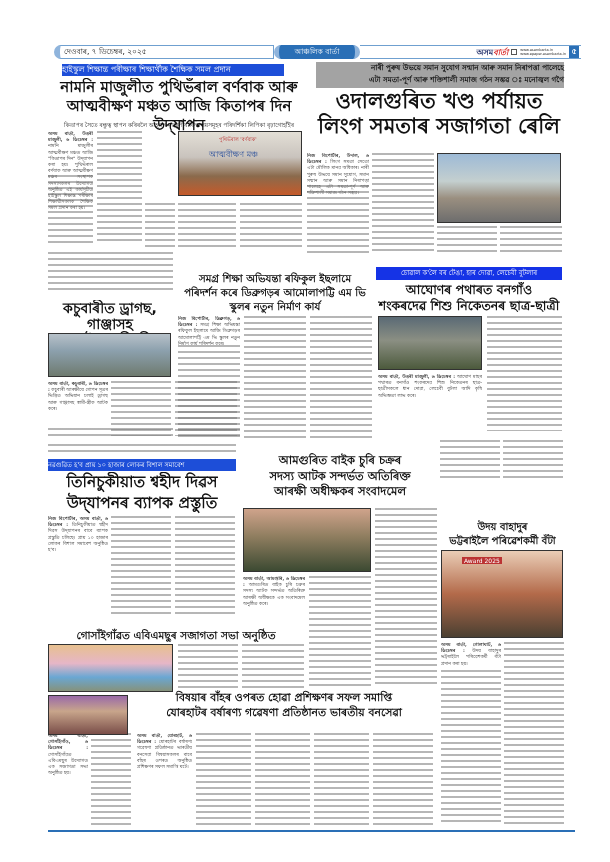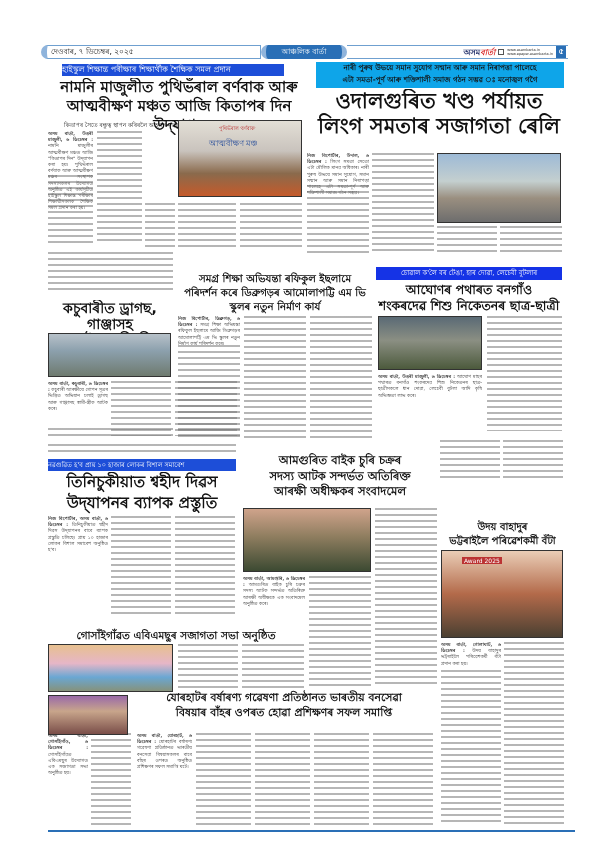--- a/index.html
+++ b/index.html
@@ -1,33 +1,33 @@
 <!DOCTYPE html>
 <html><head>
 <meta charset="utf-8">
 <style>
   * { box-sizing: border-box; margin: 0; padding: 0; }
   html, body { width: 610px; height: 862px; background: #ffffff; overflow: hidden; }
   body { font-family: "DejaVu Sans", sans-serif; color: #111; position: relative; }
   .abs { position: absolute; }
 
   
-  .hdr { left: 41px; top: 45px; width: 527px; height: 14px; }
+  .hdr { left: 54px; top: 45px; width: 527px; height: 14px; }
   .hdr-left { position: absolute; left: 0; top: 0; width: 220px; height: 14px; border: 1px solid #6fa0d0; border-left: 6px solid #8fb4dc; border-radius: 7px 0 0 7px; background: #fff; font-size: 7.5px; line-height: 12px; padding-left: 4px; }
   .hdr-mid { position: absolute; left: 220px; top: 0; width: 86px; height: 14px; background: #2a6fb6; color: #fff; font-size: 7.5px; line-height: 14px; text-align: center; border-left: 5px solid #8fb4dc; border-right: 5px solid #8fb4dc; border-radius: 7px; }
   .hdr-right { position: absolute; left: 306px; top: 0; width: 221px; height: 14px; border-top: 1px solid #6fa0d0; border-bottom: 1px solid #6fa0d0; display: flex; justify-content: flex-end; align-items: center; gap: 3px; padding-right: 2px; }
   .logo { font-size: 8px; font-weight: bold; color: #1c2a66; }
   .logo b { color: #d92a2a; font-style: italic; }
   .web { font-size: 3.5px; line-height: 4px; color: #333; }
   .pgno { background: #2a6fb6; color: #fff; width: 10px; height: 12px; font-size: 8px; line-height: 12px; text-align: center; font-weight: bold; }
 
   
   .kicker-orange { background: #1d4ed8; color: #fff; font-size: 8px; line-height: 12px; text-align: left; white-space: nowrap; overflow: hidden; }
   .kicker-blue { background: #1533e6; color: #fff; font-size: 8px; line-height: 13px; text-align: center; white-space: nowrap; overflow: hidden; }
-  .kicker-green { background: #0ea5e9; color: #111; font-size: 8.5px; line-height: 12px; text-align: center; font-weight: bold; }
+  .kicker-green { background: #a3a3a3; color: #111; font-size: 8.5px; line-height: 12px; text-align: right; font-weight: bold; }
 
   .headline { text-align: center; font-weight: bold; color: #111; line-height: 1.15; overflow: hidden; }
   .subline { font-size: 7px; text-align: center; white-space: nowrap; overflow: hidden; }
 
   
   .txt { font-size: 4.6px; line-height: 6.2px; color: #333; overflow: hidden; text-align: justify; }
   .lines { background-image: repeating-linear-gradient(to bottom, #7a7a7a 0px, #7a7a7a 2px, transparent 2px, transparent 6px); opacity: 0.55; }
 
   
   .photo { overflow: hidden; border: 1px solid #333; }
@@ -63,21 +63,21 @@
 <div class="abs headline" style="left:50px;top:78px;width:258px;font-size:15px;line-height:19px;">
   <div>নামনি মাজুলীত পুথিভঁৰাল বৰ্ণবাক আৰু</div>
   <div>আত্মবীক্ষণ মঞ্চত আজি কিতাপৰ দিন উদ্‌যাপন</div>
 </div>
 <div class="abs subline" style="left:50px;top:120px;width:258px;font-size:5.8px;">কিতাপৰ সৈতে বন্ধুত্ব স্থাপন কৰিবলৈ আহ্বান মাজুলীৰ বিদ্যালয়সমূহৰ পৰিদৰ্শিকা লিপিকা বৃঢ়াগোহাঁইৰ</div>
 <div class="abs txt" style="left:48px;top:131px;width:45px;height:115px;">
   <b>অসম বাৰ্তা, উত্তৰী মাজুলী, ৬ ডিচেম্বৰ :</b> <span>নামনি মাজুলীৰ আত্মবীক্ষণ মঞ্চত আজি "কিতাপৰ দিন" উদ্‌যাপন কৰা হয়। পুথিভঁৰাল বৰ্ণবাক আৰু আত্মবীক্ষণ মঞ্চৰ সংস্থাপক সদস্যসকলৰ উদ্যোগত অনুষ্ঠিত এই কাৰ্যসূচীত হাইস্কুল শিক্ষান্ত পৰীক্ষাৰ শিক্ষাৰ্থীসকলক শৈক্ষিক সমল প্ৰদান কৰা হয়।</span>
 </div>
 <div class="abs lines" style="left:48px;top:175px;width:45px;height:70px;"></div>
 <div class="abs lines" style="left:97px;top:131px;width:45px;height:112px;"></div>
-<div class="abs photo p1" style="left:178px;top:120px;width:124px;height:77px;font-family:Liberation Serif, serif;">
+<div class="abs photo p1" style="left:178px;top:131px;width:124px;height:65px;">
   <div style="position:absolute;left:40px;top:4px;font-size:5px;color:#b33;">পুথিভঁৰাল 'বৰ্ণবাক'</div>
   <div style="position:absolute;left:30px;top:16px;font-size:8px;color:#2a4f9a;">আত্মবীক্ষণ মঞ্চ</div>
 </div>
 <div class="abs lines" style="left:178px;top:203px;width:58px;height:44px;"></div>
 <div class="abs lines" style="left:240px;top:203px;width:62px;height:44px;"></div>
 <div class="abs lines" style="left:145px;top:203px;width:30px;height:44px;"></div>
 
 <div class="abs kicker-green" style="left:316px;top:62px;width:248px;height:26px;font-size:7.2px;line-height:12px;">
   <div>নাৰী পুৰুষ উভয়ে সমান সুযোগ সন্মান আৰু সমান নিৰাপত্তা পালেহে</div>
   <div>এটা সমতা-পূৰ্ণ আৰু শক্তিশালী সমাজ গঠন সম্ভৱ ঃ মনোজ্বল গগৈ</div>
@@ -171,22 +171,22 @@
 <div class="abs photo p7" style="left:48px;top:644px;width:125px;height:48px;"></div>
 <div class="abs lines" style="left:178px;top:644px;width:60px;height:44px;"></div>
 <div class="abs lines" style="left:242px;top:644px;width:62px;height:44px;"></div>
 <div class="abs txt" style="left:48px;top:733px;width:40px;height:95px;">
   <b>অসম বাৰ্তা, গোসাঁইগাঁও, ৬ ডিচেম্বৰ :</b> <span>গোসাঁইগাঁৱত এবিএমছুৰ উদ্যোগত এক সজাগতা সভা অনুষ্ঠিত হয়।</span>
 </div>
 <div class="abs lines" style="left:91px;top:733px;width:40px;height:95px;"></div>
 
 <div class="abs photo p8" style="left:48px;top:695px;width:80px;height:40px;"></div>
 <div class="abs headline" style="left:132px;top:690px;width:304px;font-size:10.8px;line-height:15px;white-space:nowrap;">
+  <div>বিষয়াৰ বাঁহৰ ওপৰত হোৱা প্ৰশিক্ষণৰ সফল সমাপ্তি</div>
   <div>যোৰহাটৰ বৰ্ষাৰণ্য গৱেষণা প্ৰতিষ্ঠানত ভাৰতীয় বনসেৱা</div>
-  <div>বিষয়াৰ বাঁহৰ ওপৰত হোৱা প্ৰশিক্ষণৰ সফল সমাপ্তি</div>
 </div>
 <div class="abs txt" style="left:137px;top:733px;width:55px;height:95px;">
   <b>অসম বাৰ্তা, যোৰহাট, ৬ ডিচেম্বৰ :</b> <span>যোৰহাটৰ বৰ্ষাৰণ্য গৱেষণা প্ৰতিষ্ঠানত ভাৰতীয় বনসেৱা বিষয়াসকলৰ বাবে বাঁহৰ ওপৰত অনুষ্ঠিত প্ৰশিক্ষণৰ সফল সমাপ্তি ঘটে।</span>
 </div>
 <div class="abs lines" style="left:196px;top:733px;width:55px;height:95px;"></div>
 <div class="abs lines" style="left:255px;top:733px;width:55px;height:95px;"></div>
 <div class="abs lines" style="left:314px;top:733px;width:55px;height:95px;"></div>
 <div class="abs lines" style="left:373px;top:733px;width:60px;height:95px;"></div>
 
 <div class="abs lines" style="left:48px;top:252px;width:125px;height:40px;"></div>

